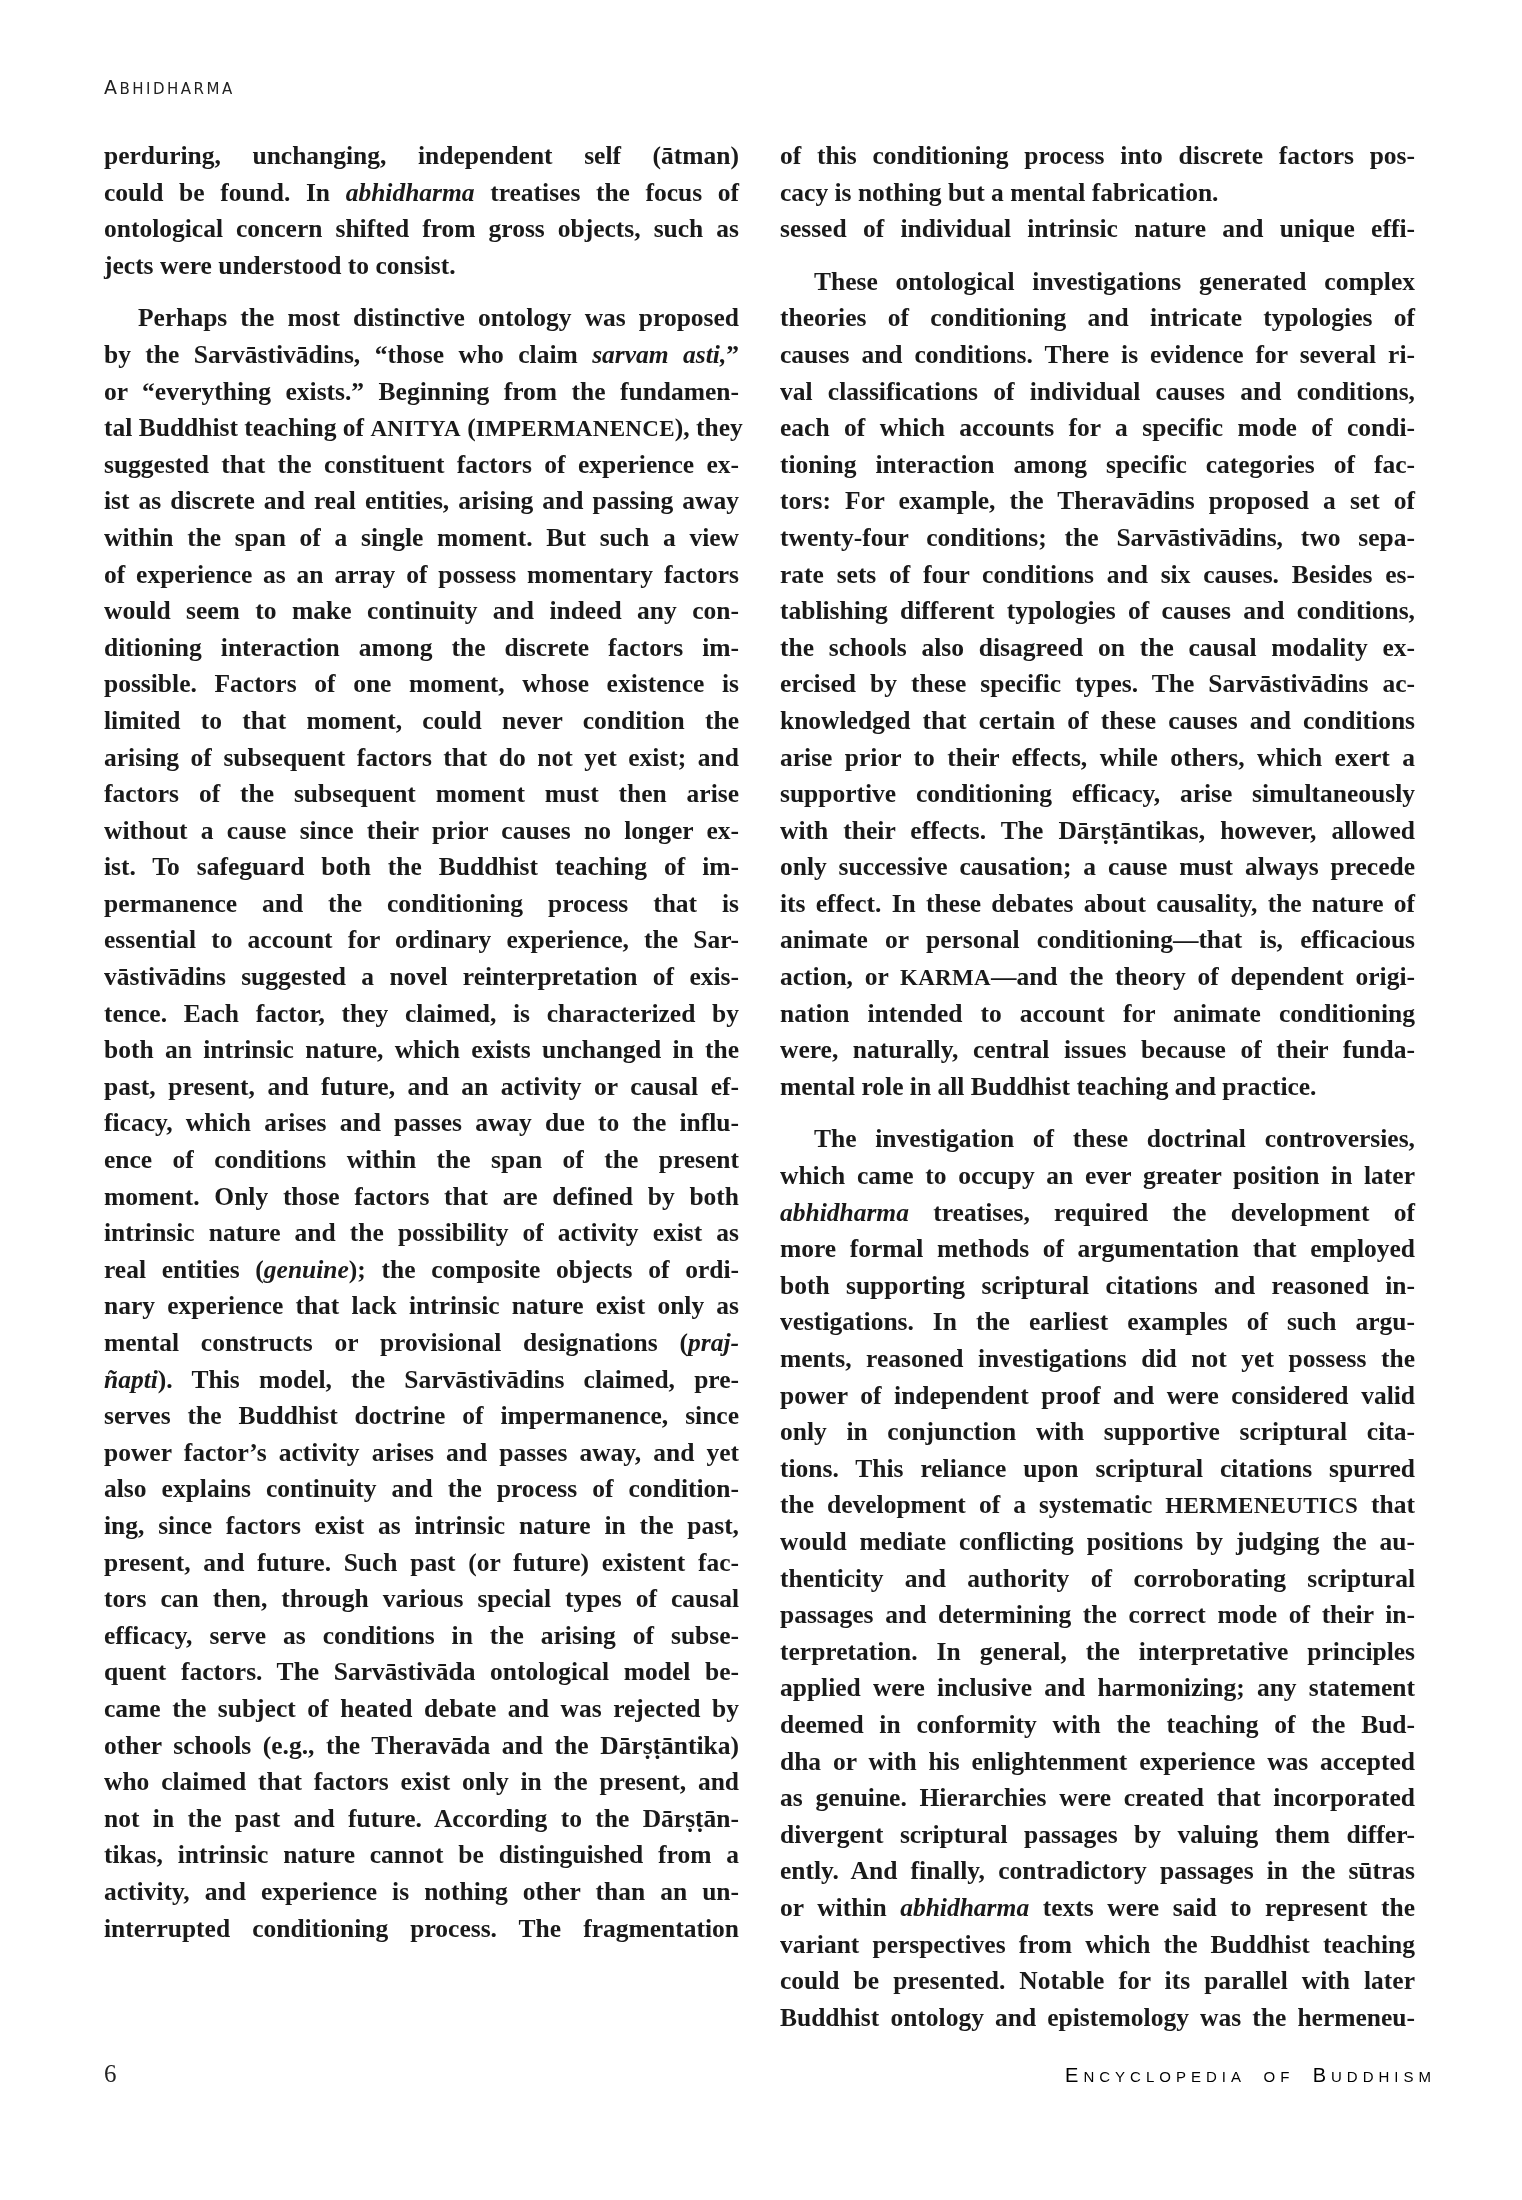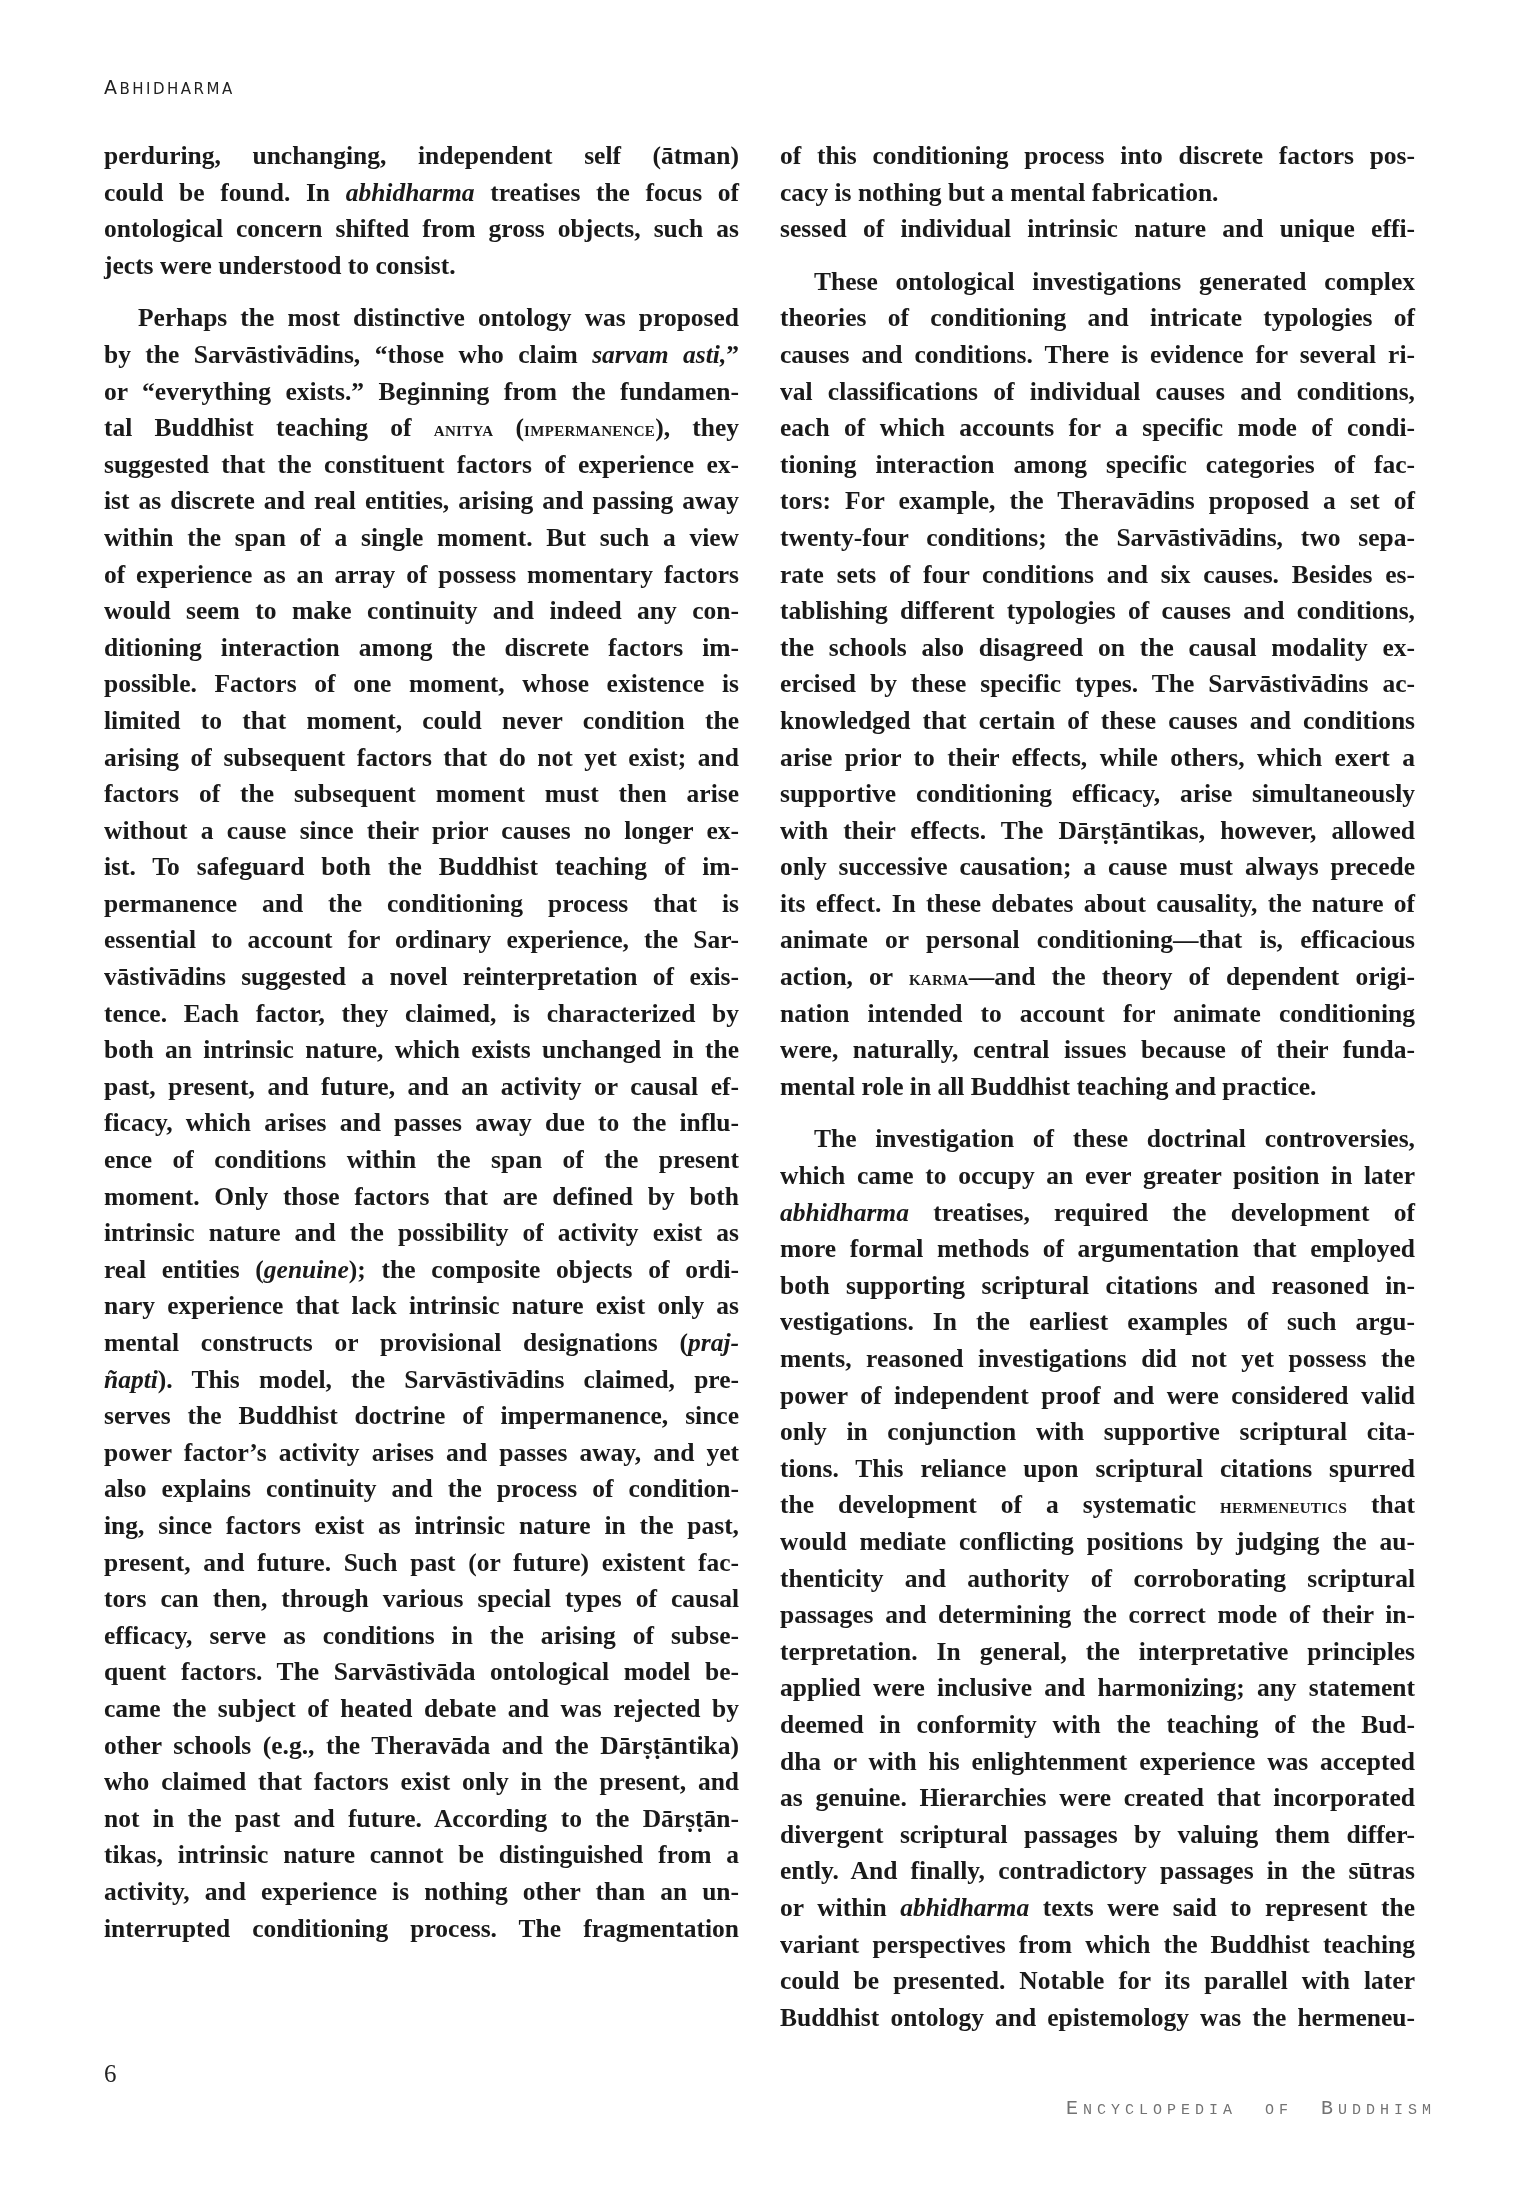--- a/index.html
+++ b/index.html
@@ -21,29 +21,29 @@
   .col-right { left: 780px; }
   .para { margin: 0 0 16px 0; }
   .line {
     display: block; height: 36.6px; line-height: 36.6px;
     font-size: 25.5px; white-space: nowrap;
     text-align: justify; text-align-last: justify;
   }
   .line.last { text-align-last: left; }
   .line.indent { text-indent: 34px; }
   .it { font-style: italic; }
-  .sc { font-size: 15px; letter-spacing: 0.3px; }
+  .sc { font-size: 23px; letter-spacing: 0.3px; }
   .folio {
     position: absolute; left: 104px; top: 2060px;
     font-size: 25px; color: #222;
   }
   .foot-title {
     position: absolute; right: 86px; top: 2064px;
-    font-family: Liberation Mono, monospace;
-    font-size: 15px; letter-spacing: 5px; color: #737373; margin-top: 33px;
+    font-family: Liberation Sans, sans-serif;
+    font-size: 15px; letter-spacing: 5px; color: #000000;
   }
   .foot-title .cap { font-size: 20px; }
 </style>
 </head>
 <body>
 
 <div class="running-head">
   <span class="cap">A</span><span>BHIDHARMA</span>
 </div>
 

